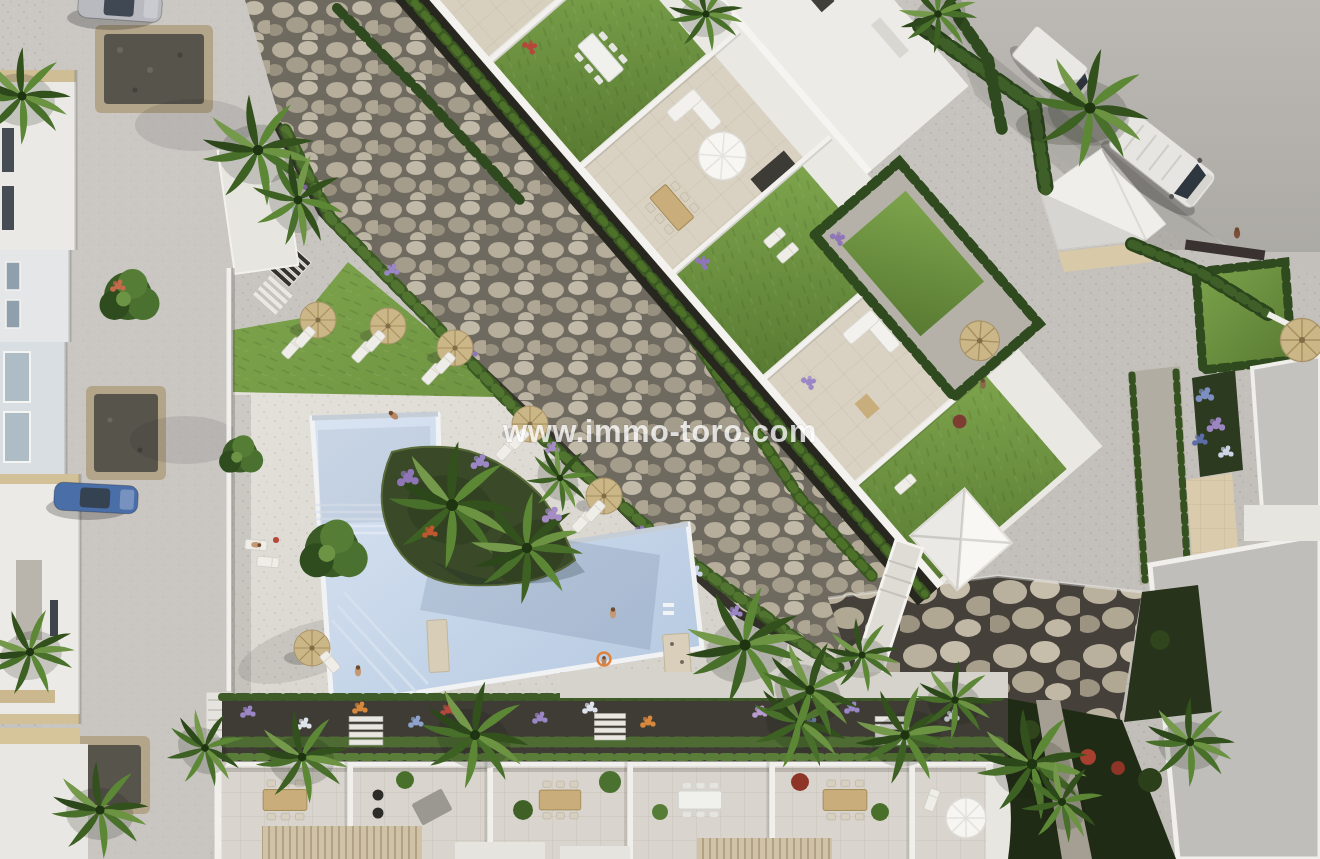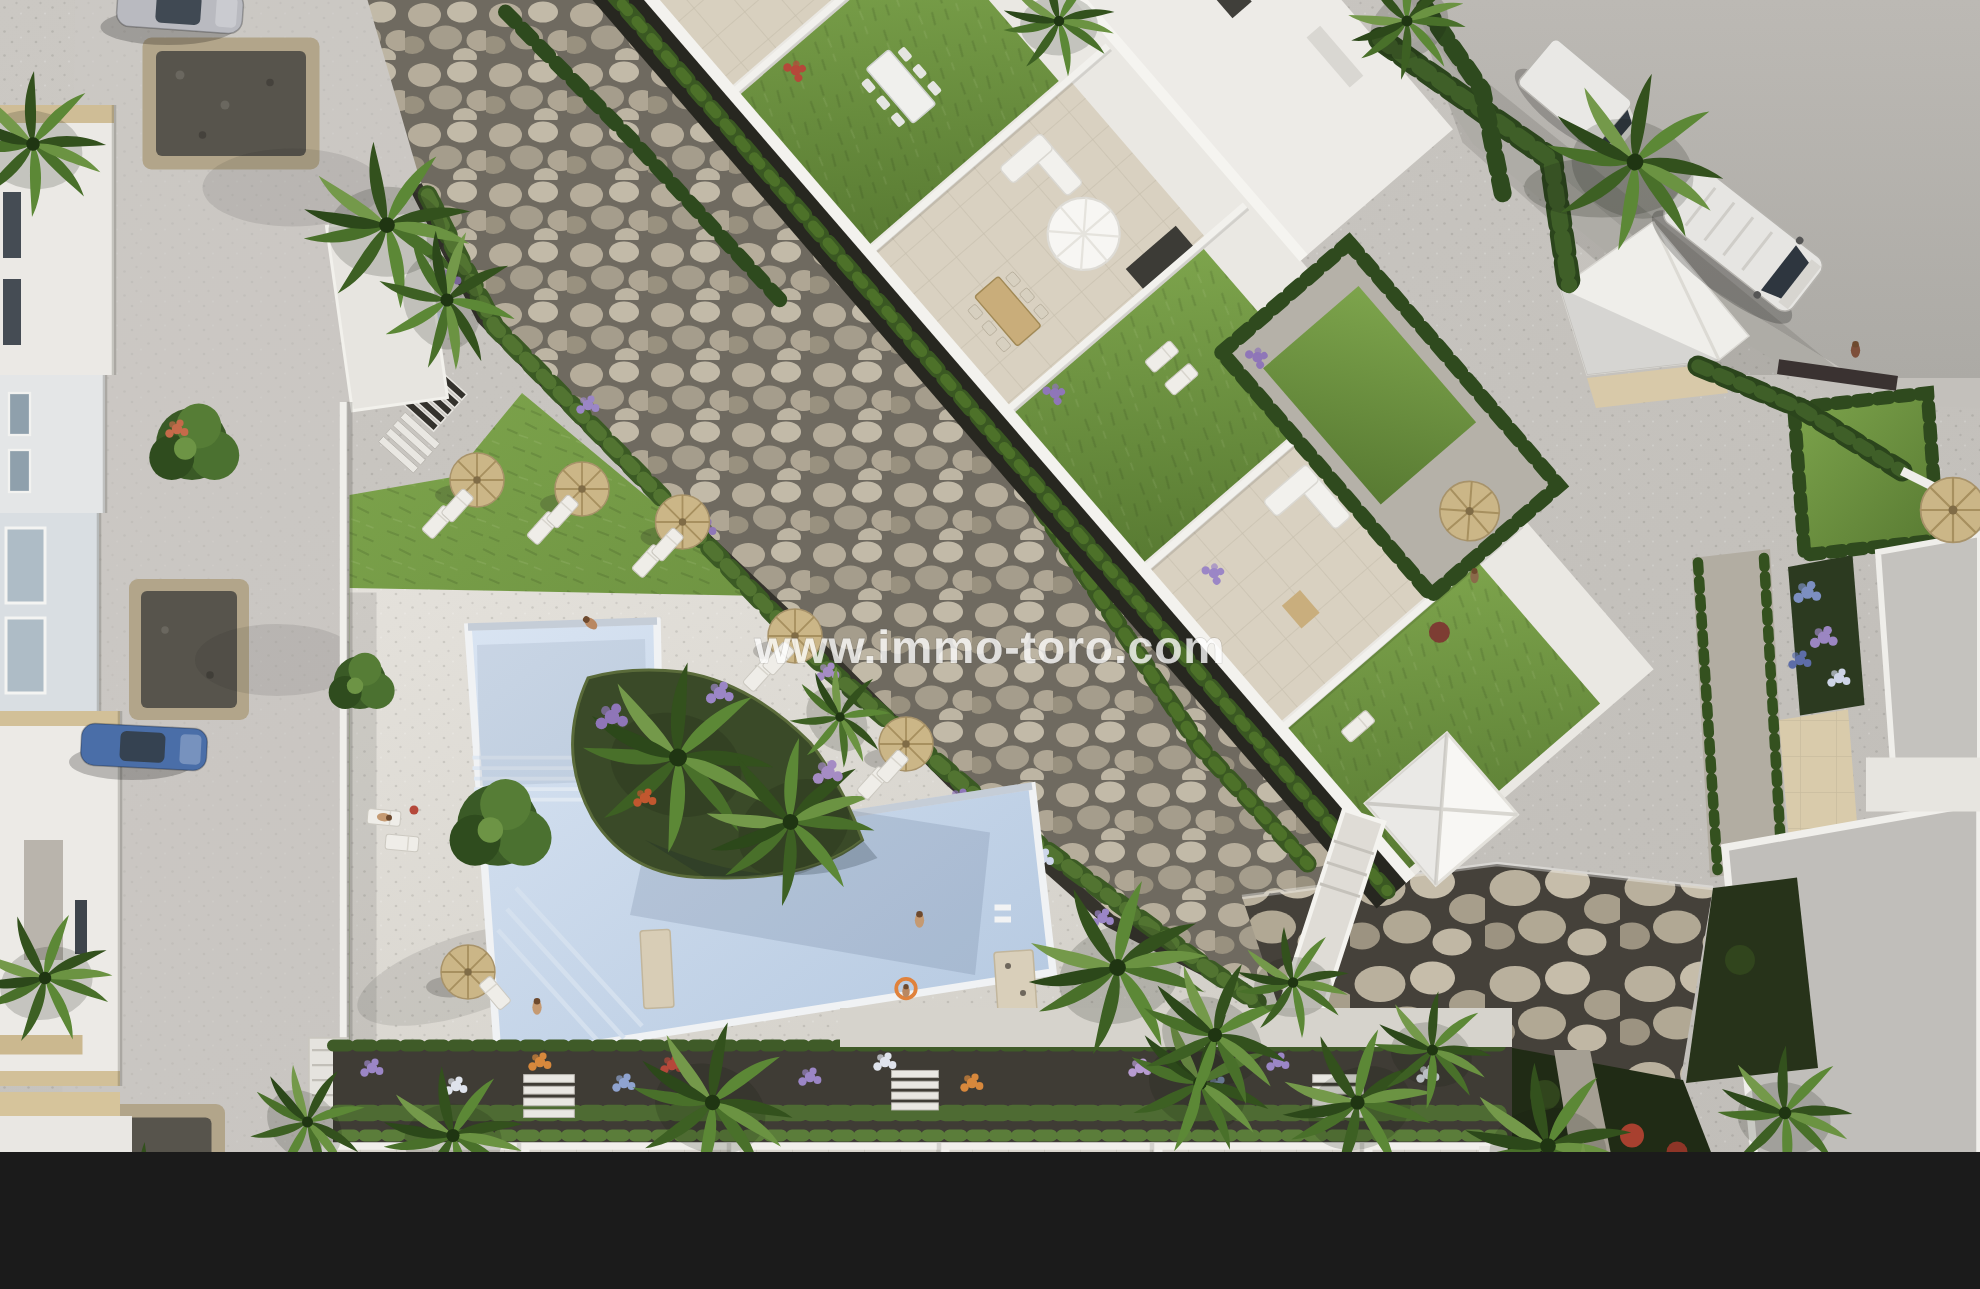--- a/index.html
+++ b/index.html
@@ -1,16 +1,16 @@
 <!DOCTYPE html>
 <html><head>
 <meta charset="utf-8">
 <style>
   html,body{margin:0;padding:0;background:#1b1b1b;}
-  .stage{position:relative;width:1320px;height:768px;overflow:hidden;background:#0f766e;
+  .stage{position:relative;width:1320px;height:859px;overflow:hidden;background:#0f766e;
          font-family:"Liberation Sans",sans-serif;}
   .stage svg{position:absolute;left:0;top:0;display:block;}
   text.wm{font-family:"Liberation Sans",sans-serif;font-weight:bold;}
 </style>
 </head>
 <body>
 
 <div class="stage">
 <svg width="1320" height="859" viewBox="0 0 1320 859">
   <defs>

